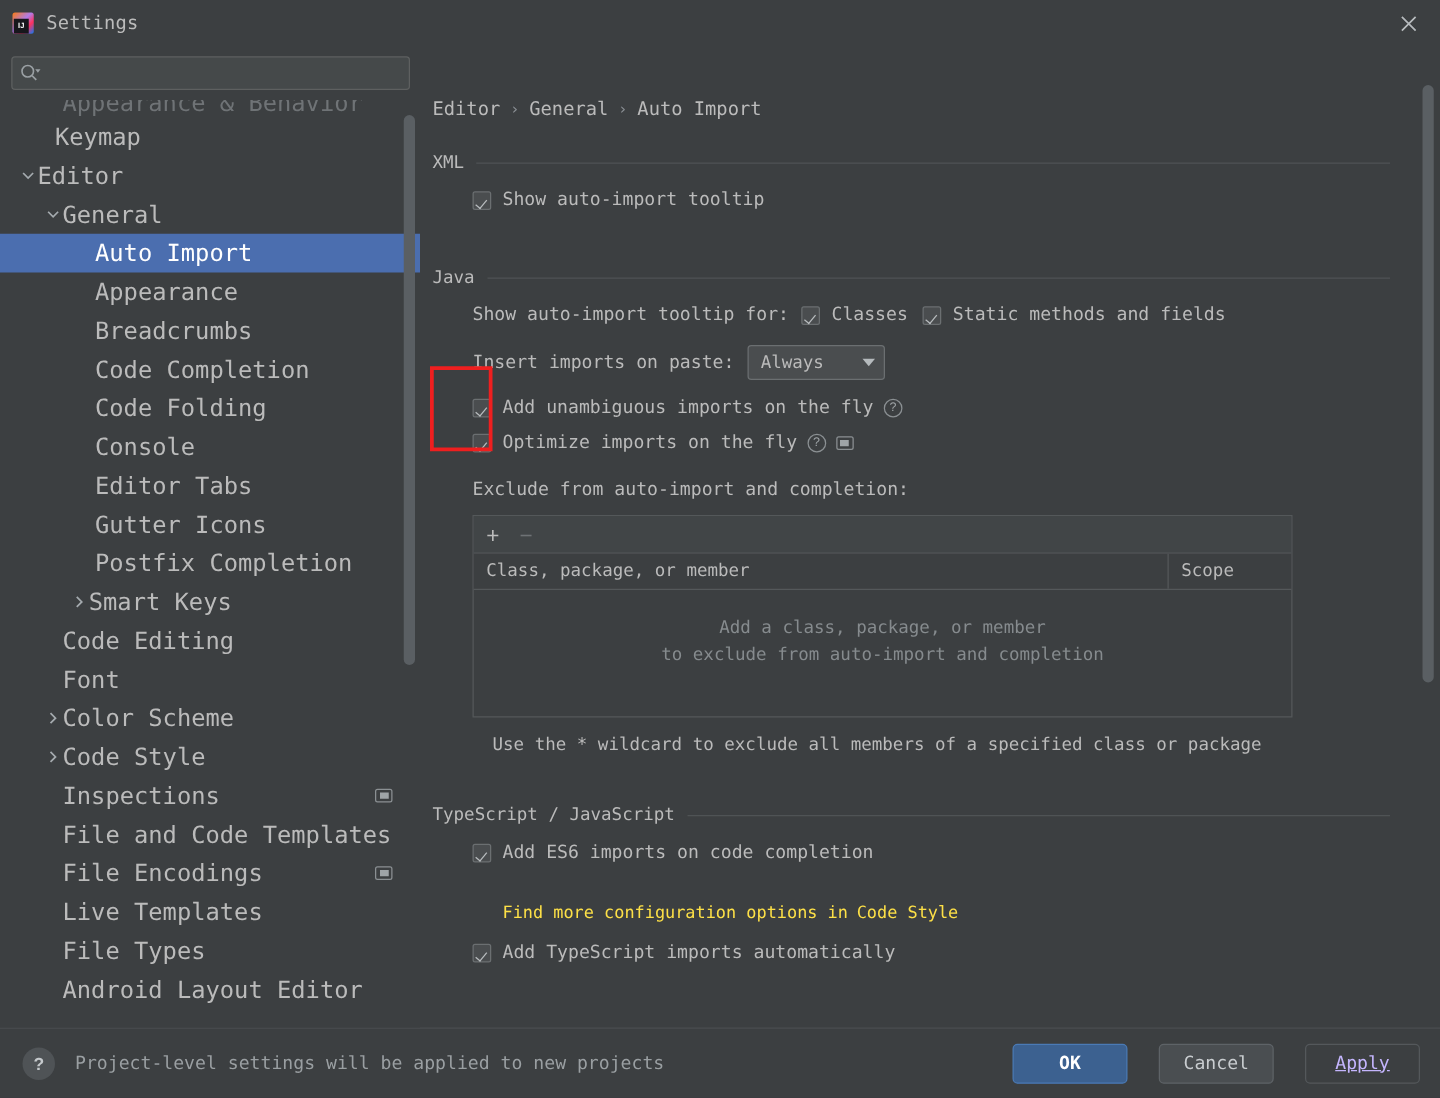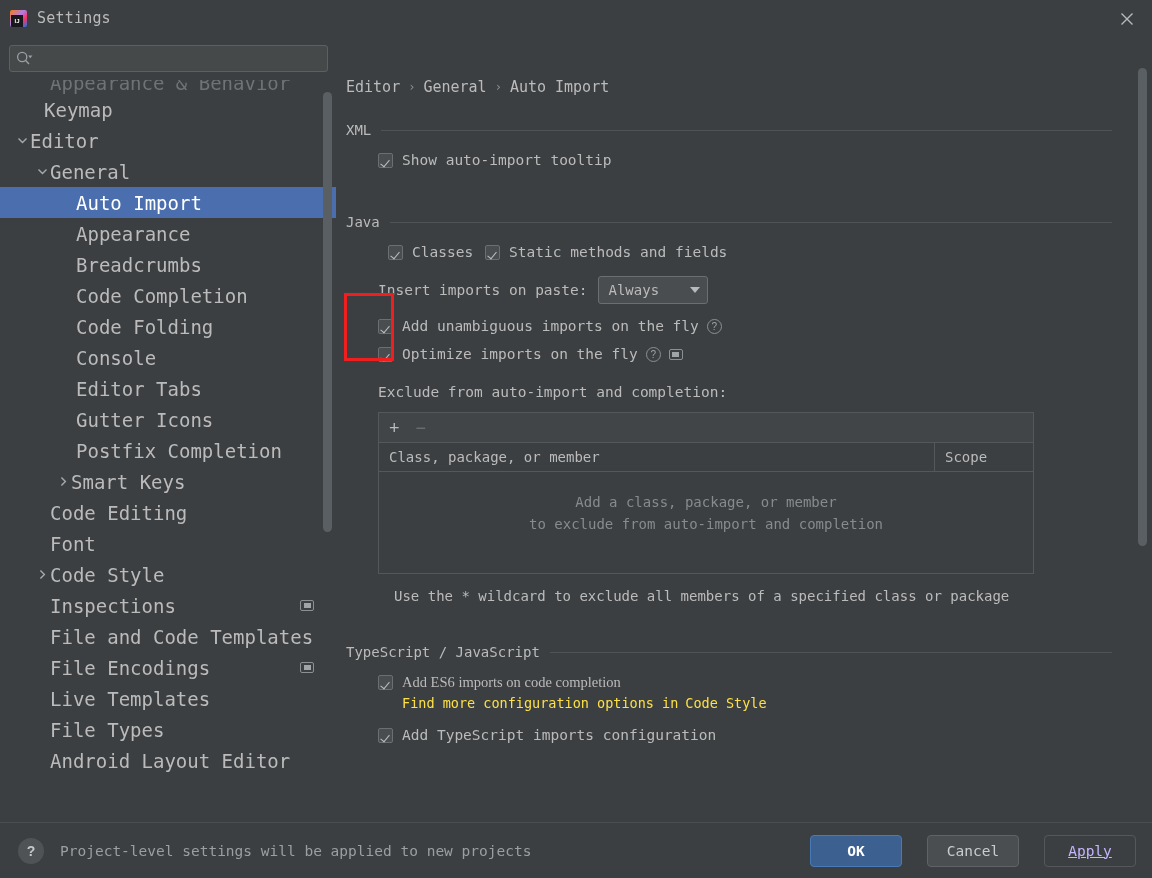--- a/index.html
+++ b/index.html
@@ -383,20 +383,28 @@
             </div>
             <div class="node d1 no-tw">
               <span class="lbl">Font</span>
             </div>
             <div class="node d1">
               <span class="twisty">
                 <svg width="11" height="11" viewBox="0 0 11 11">
                   <path d="M3.4 1.5 L7.4 5.5 L3.4 9.5" stroke="#a4aaae" stroke-width="1.4" fill="none"></path>
                 </svg>
               </span>
+              <span class="lbl">Color Scheme</span>
+            </div>
+            <div class="node d1">
+              <span class="twisty">
+                <svg width="11" height="11" viewBox="0 0 11 11">
+                  <path d="M3.4 1.5 L7.4 5.5 L3.4 9.5" stroke="#a4aaae" stroke-width="1.4" fill="none"></path>
+                </svg>
+              </span>
               <span class="lbl">Code Style</span>
             </div>
             <div class="node d1 no-tw">
               <span class="lbl">Inspections</span>
               <span class="badge proj-badge" style="margin-left: auto;"></span>
             </div>
             <div class="node d1 no-tw">
               <span class="lbl">File and Code Templates</span>
             </div>
             <div class="node d1 no-tw">
@@ -437,20 +445,21 @@
           <span class="cb checked"></span>
           <span class="cb-label">Show auto-import tooltip</span>
         </div>
 
         <div class="group-head">
           <span>Java</span>
           <span class="rule"></span>
         </div>
 
         <div class="row indent" style="margin-bottom:16px;">
+          <span>Show auto-import tooltip for:</span>
           <span class="cb checked" style="margin-left:10px;"></span>
           <span class="cb-label">Classes</span>
           <span class="cb checked" style="margin-left:12px;"></span>
           <span class="cb-label">Static methods and fields</span>
         </div>
 
         <div class="row indent" style="margin-bottom:14px;">
           <span>Insert imports on paste:</span>
           <span class="combo">
             <span class="cval">Always</span>
@@ -488,33 +497,33 @@
           </div>
         </div>
 
         <div class="table-hint">Use the * wildcard to exclude all members of a specified class or package</div>
 
         <div class="group-head" style="margin-top:38px;">
           <span>TypeScript / JavaScript</span>
           <span class="rule"></span>
         </div>
 
-        <div class="row indent" style="margin-bottom:4px;font-family:Liberation Serif, serif;">
+        <div class="row indent" style="margin-bottom:32px;">
           <span class="cb checked"></span>
           <span class="cb-label">Add ES6 imports on code completion</span>
         </div>
 
         <div class="row indent" style="margin-bottom:16px; margin-left:56px;">
           <span class="plain-note">Find more configuration options in</span>
           <span class="plain-note link" style="margin-left:7px;">Code Style</span>
         </div>
 
         <div class="row indent" style="margin-bottom:20px;">
           <span class="cb checked"></span>
-          <span class="cb-label">Add TypeScript imports configuration</span>
+          <span class="cb-label">Add TypeScript imports automatically</span>
         </div>
 
       </div>
 
       <div class="main-scroll" style="top:32px; height:478px;"></div>
 
       <div class="annot" style="left:8px; top:257px; width:50px; height:68px;"></div>
     </div>
   </div>
 

